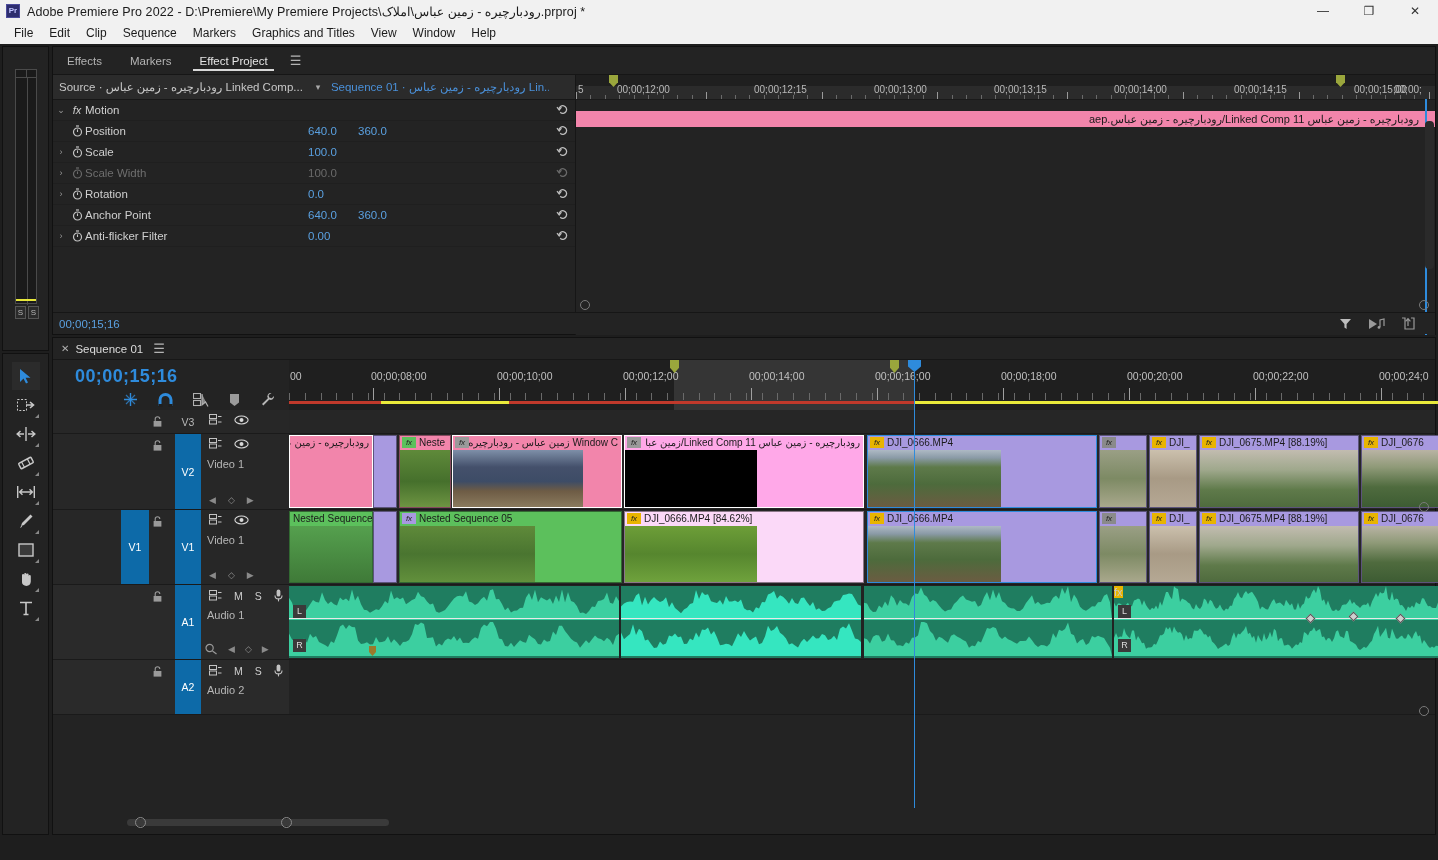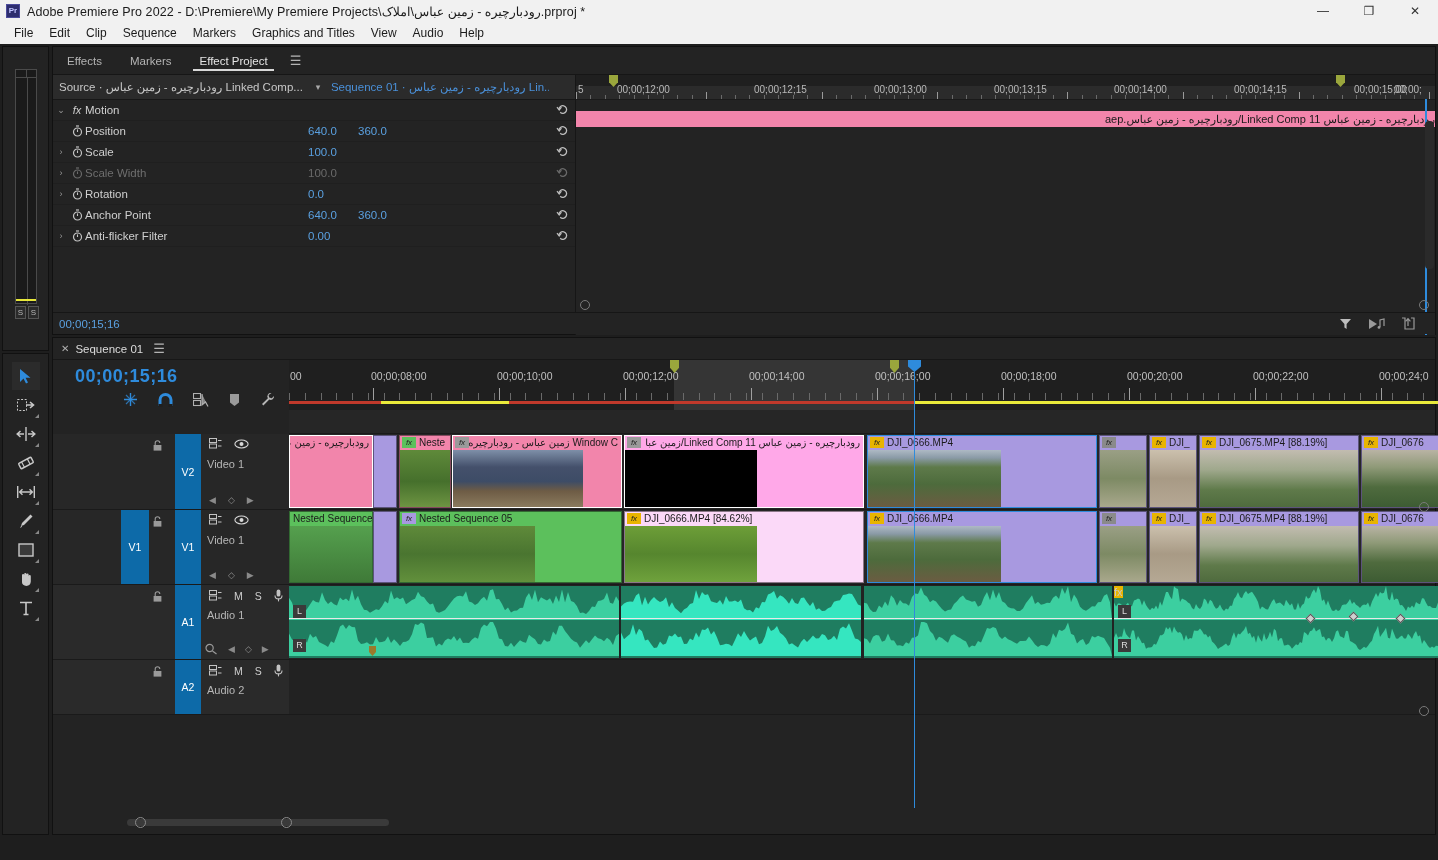--- a/index.html
+++ b/index.html
@@ -151,21 +151,21 @@
   .ec-ticks { position:absolute; left:0; right:0; bottom:0; height:7px; }
   .ec-ticks i { position:absolute; bottom:0; width:1px; height:4px; background:#6a6a6a; }
   .ec-ticks i.maj { height:7px; background:#9a9a9a; }
   .ec-marker {
     position:absolute; top:0; width:9px; height:12px; background:#9aa63c;
     clip-path: polygon(0 0, 100% 0, 100% 60%, 50% 100%, 0 60%);
   }
   .ec-clipbar {
     position:absolute; left:0; right:0; top:36px; height:16px; background:#f285ab;
     color:#1a1a1a; font-size:11px; display:flex; align-items:center; direction:rtl;
-    padding-right:0; white-space:nowrap; overflow:hidden;
+    padding-right:16px; white-space:nowrap; overflow:hidden;
   }
   .ec-playhead { position:absolute; top:24px; bottom:0; width:2px; background:#2e8bdc; }
 
   .ec-footer {
     position:absolute; left:0; right:0; bottom:0; height:22px;
     background:#232323; border-top:1px solid #161616; display:flex; align-items:center;
   }
   .ec-tc { position:absolute; left:6px; color:#5aa0e0; font-size:11.5px; }
   .ec-footer-icons { position:absolute; right:20px; display:flex; gap:16px; align-items:center; }
 
@@ -297,21 +297,21 @@
   </div>
 
   <div class="menubar">
     <div class="menu-item">File</div>
     <div class="menu-item">Edit</div>
     <div class="menu-item">Clip</div>
     <div class="menu-item">Sequence</div>
     <div class="menu-item">Markers</div>
     <div class="menu-item">Graphics and Titles</div>
     <div class="menu-item">View</div>
-    <div class="menu-item">Audio</div>
+    <div class="menu-item">Window</div>
     <div class="menu-item">Help</div>
   </div>
 
   <div class="meter-panel">
     <div class="meter-cap"></div>
     <div class="meter-capline"></div>
     <div class="meter-body">
       <div class="meter-split"></div>
     </div>
     <div class="meter-yellow"></div>
@@ -823,20 +823,44 @@
         <div class="tl-wa-yellow" style="left:625px;width:555px"></div>
       </div>
     </div>
 
     <div class="tl-playhead" style="left:861px;height:448px;">
       <div class="tl-playhead-head"></div>
     </div>
 
     <div class="tracks">
 
+      <div class="track-hdr" style="top:0;height:24px">
+        <span class="th-lock">
+          <svg width="9" height="11" viewBox="0 0 9 11">
+              <path d="M2.2 5 V3.1 a2.3 2.3 0 0 1 4.6 0" stroke="#9a9a9a" stroke-width="1.1" fill="none"></path>
+              <rect x="0.6" y="5" width="7.8" height="5.6" fill="#9a9a9a"></rect>
+            </svg>
+        </span>
+        <span class="th-name-box off">V3</span>
+        <span class="th-icons">
+          <span>
+            <svg width="13" height="11" viewBox="0 0 13 11">
+                <rect x="0.5" y="0.5" width="7" height="4" fill="none" stroke="#c2c2c2" stroke-width="1"></rect>
+                <rect x="0.5" y="6" width="7" height="4" fill="none" stroke="#c2c2c2" stroke-width="1"></rect>
+                <path d="M9 2.5 H12.5 M9 8 H12.5" stroke="#c2c2c2" stroke-width="1"></path>
+              </svg>
+          </span>
+          <span>
+            <svg width="15" height="10" viewBox="0 0 15 10">
+                <ellipse cx="7.5" cy="5" rx="6.6" ry="4" fill="none" stroke="#d8d8d8" stroke-width="1.1"></ellipse>
+                <circle cx="7.5" cy="5" r="2" fill="#d8d8d8"></circle>
+              </svg>
+          </span>
+        </span>
+      </div>
       <div class="track-lane v" style="top:0;height:24px"></div>
 
       <div class="track-hdr" style="top:24px;height:76px">
         <span class="th-lock">
           <svg width="9" height="11" viewBox="0 0 9 11">
               <path d="M2.2 5 V3.1 a2.3 2.3 0 0 1 4.6 0" stroke="#9a9a9a" stroke-width="1.1" fill="none"></path>
               <rect x="0.6" y="5" width="7.8" height="5.6" fill="#9a9a9a"></rect>
             </svg>
         </span>
         <span class="th-name-box">V2</span>

